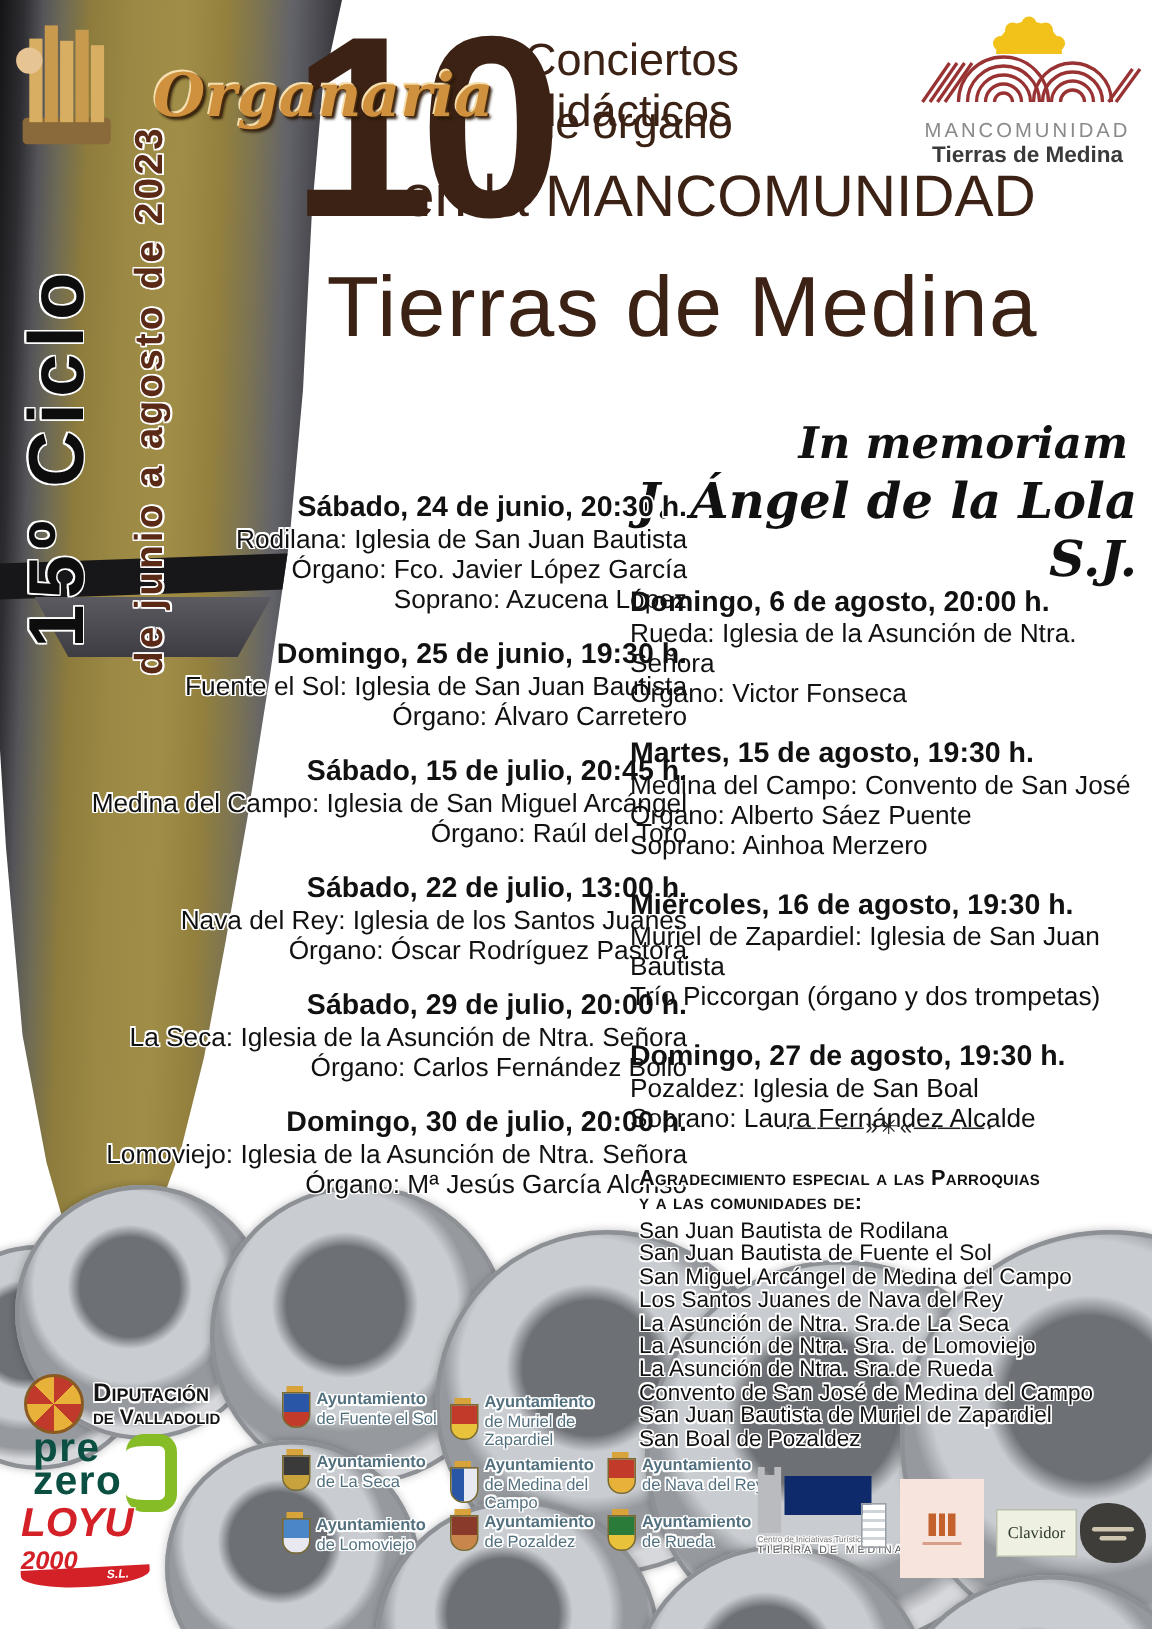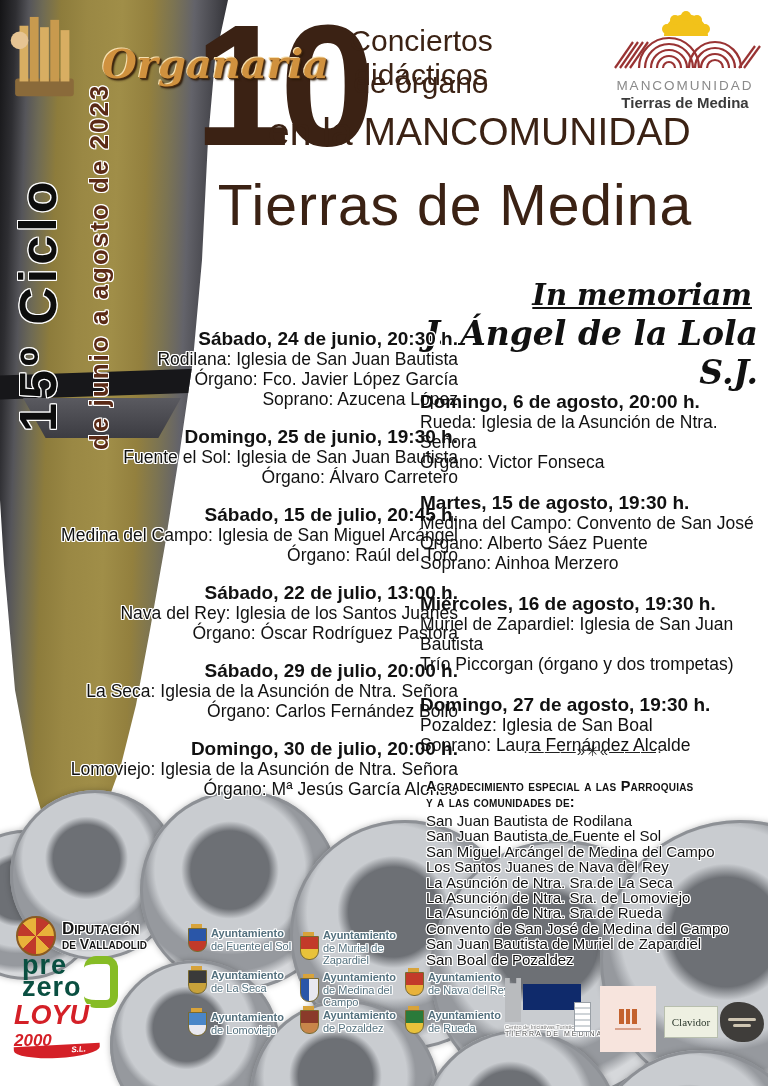--- a/index.html
+++ b/index.html
@@ -47,21 +47,21 @@
   .t3{left:268px;top:110px;width:324px;text-align:center;font-size:39px;white-space:nowrap;z-index:2;}
   .t4{left:195px;top:172px;width:520px;text-align:center;font-size:57px;white-space:nowrap;z-index:2;letter-spacing:1px;}
 
   
   .manco{left:606px;top:2px;width:158px;z-index:3;text-align:center;}
   .manco-name{font-size:13.5px;letter-spacing:2px;color:#8a8a8a;margin-top:2px;}
   .manco-sub{font-size:15px;font-weight:bold;color:#3a3a3a;margin-top:1px;}
 
   
   .mem1{left:400px;top:278px;width:352px;text-align:right;font-family:"DejaVu Serif",serif;
-        font-style:italic;font-weight:bold;font-size:29px;z-index:2;text-decoration:underline;}
+        font-style:italic;font-weight:bold;font-size:29px;z-index:2;}
   .mem2{left:380px;top:314px;width:378px;text-align:right;font-family:"DejaVu Serif",serif;
         font-style:italic;font-weight:bold;font-size:33px;z-index:2;}
 
   
   .left-col{left:56px;top:328px;width:402px;text-align:right;z-index:3;}
   .right-col{left:420px;top:391px;width:346px;text-align:left;z-index:3;}
   .concert{margin-bottom:17px;}
   .right-col .concert{margin-bottom:20px;}
   .c-date{font-size:19px;font-weight:bold;line-height:21px;}
   .c-line{font-size:17.5px;line-height:20px;}

